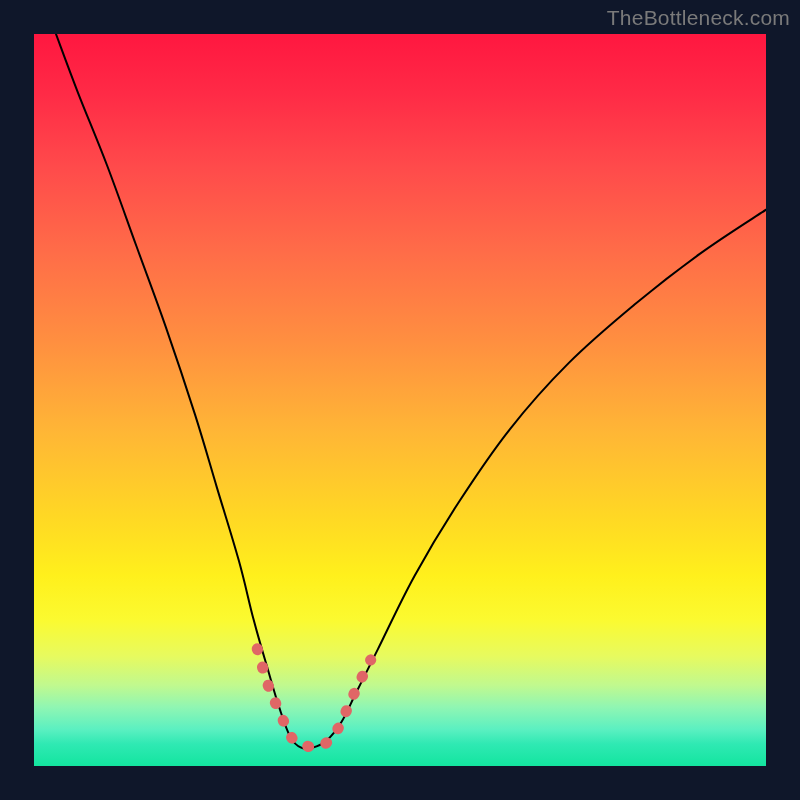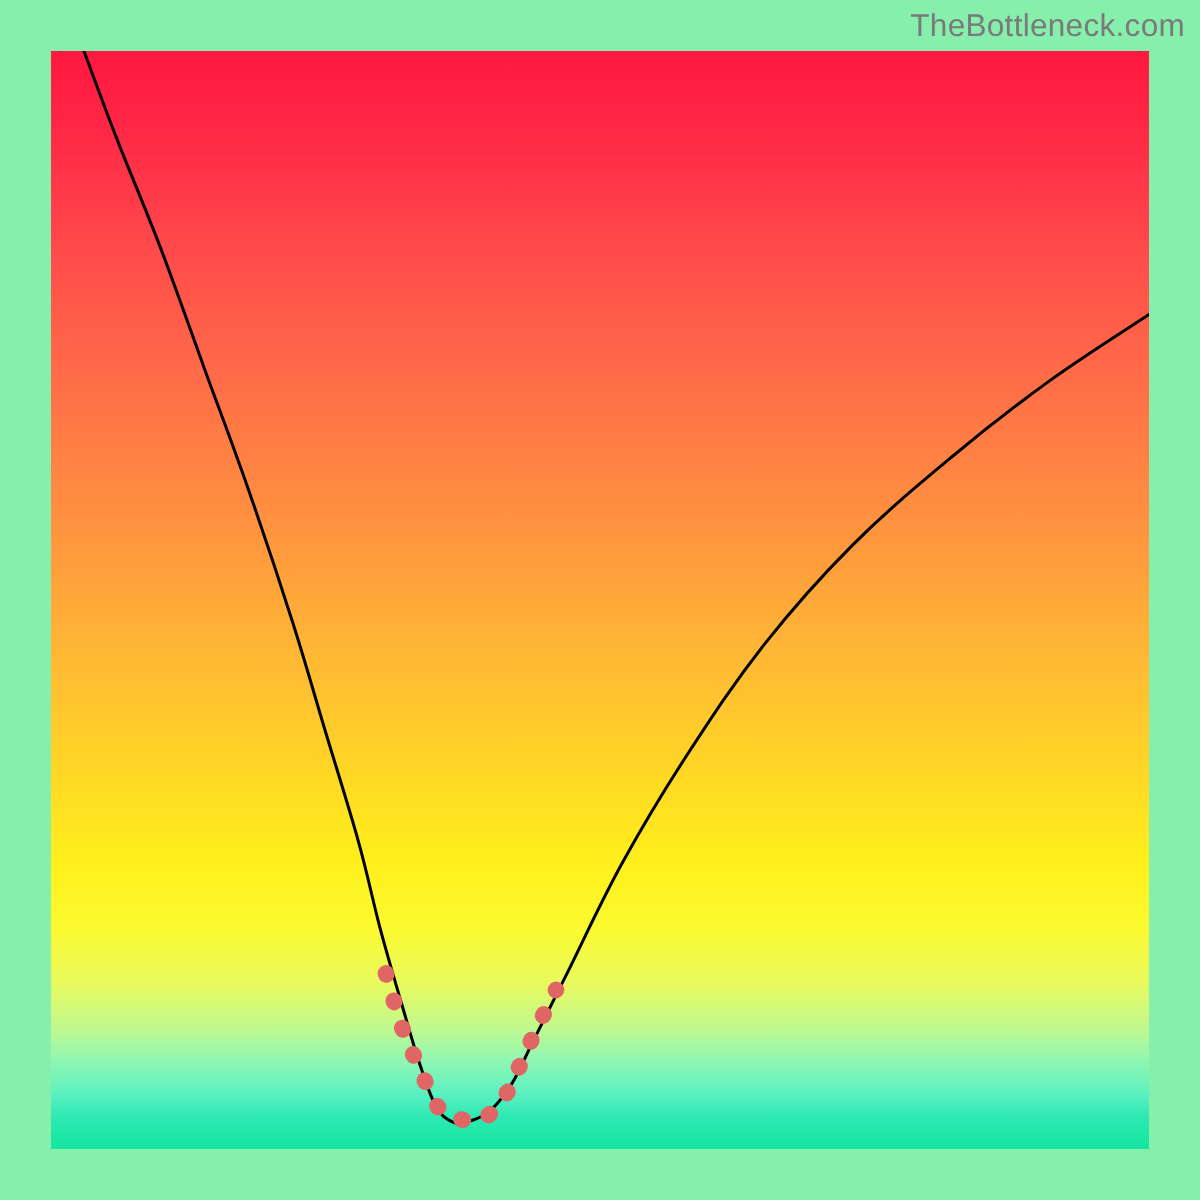--- a/index.html
+++ b/index.html
@@ -10,21 +10,21 @@
     background: #000;
     overflow: hidden;
     font-family: Arial, Helvetica, sans-serif;
   }
   .frame {
     position: absolute;
     left: 0;
     top: 0;
     width: 800px;
     height: 800px;
-    background: #86efac;
+    background: #0f172a;
   }
   .plot-area {
     position: absolute;
     left: 34px;
     top: 34px;
     width: 732px;
     height: 732px;
     overflow: hidden;
   }
   .gradient {

